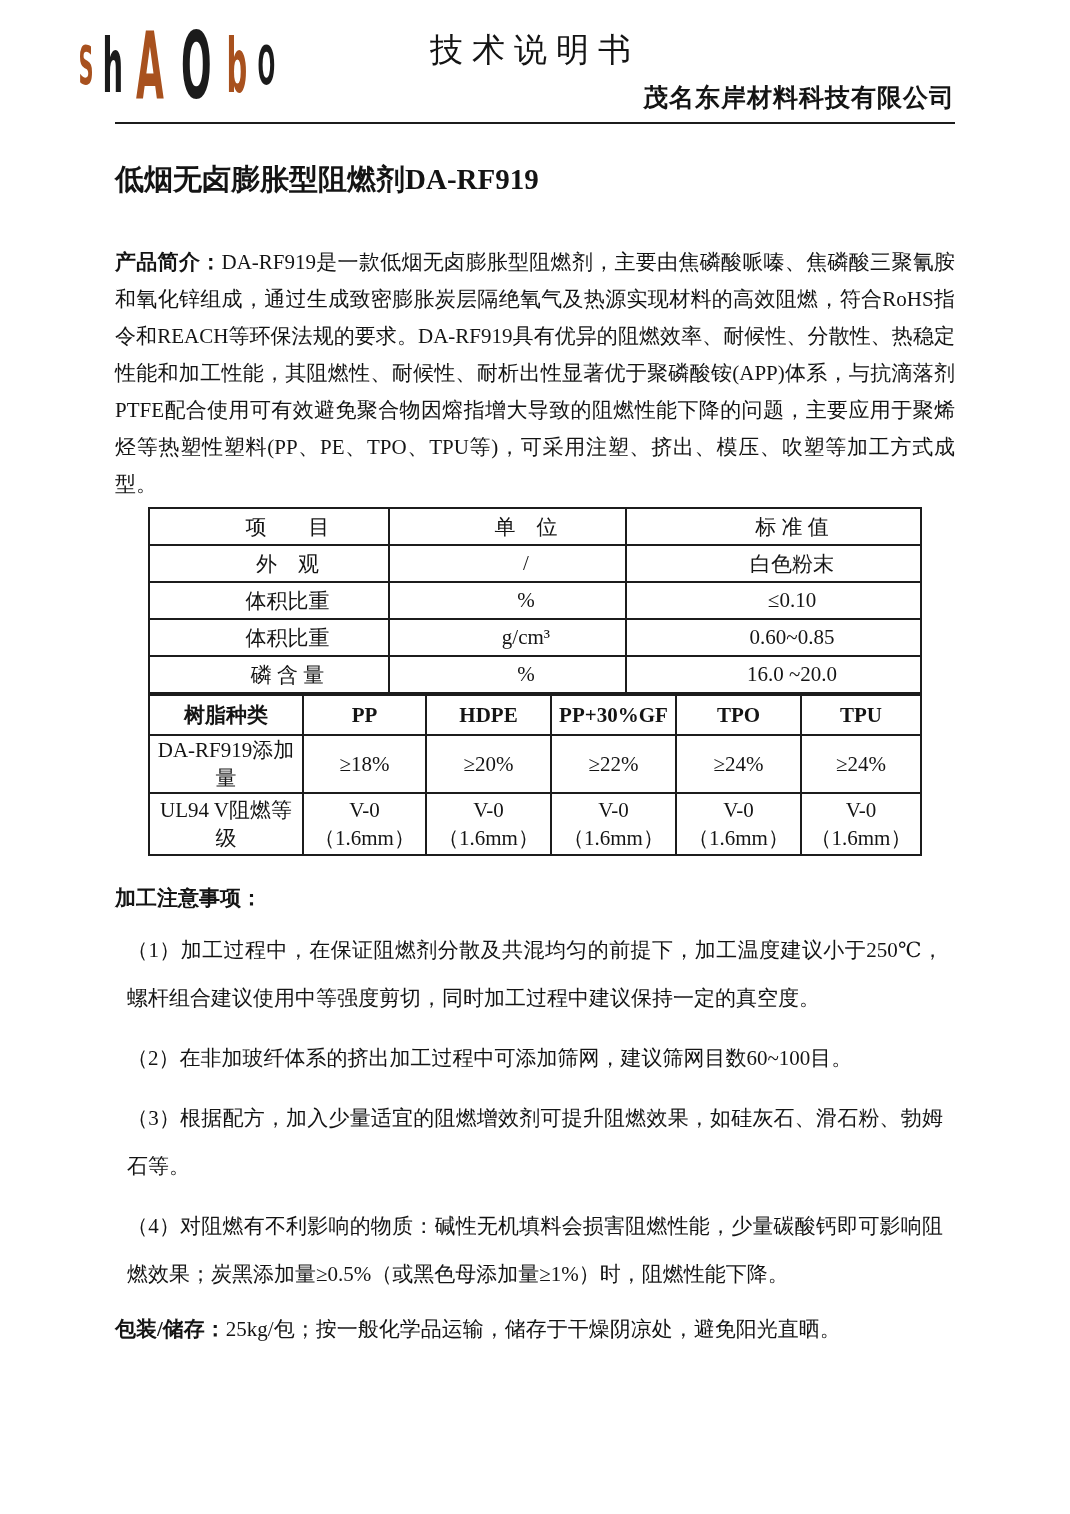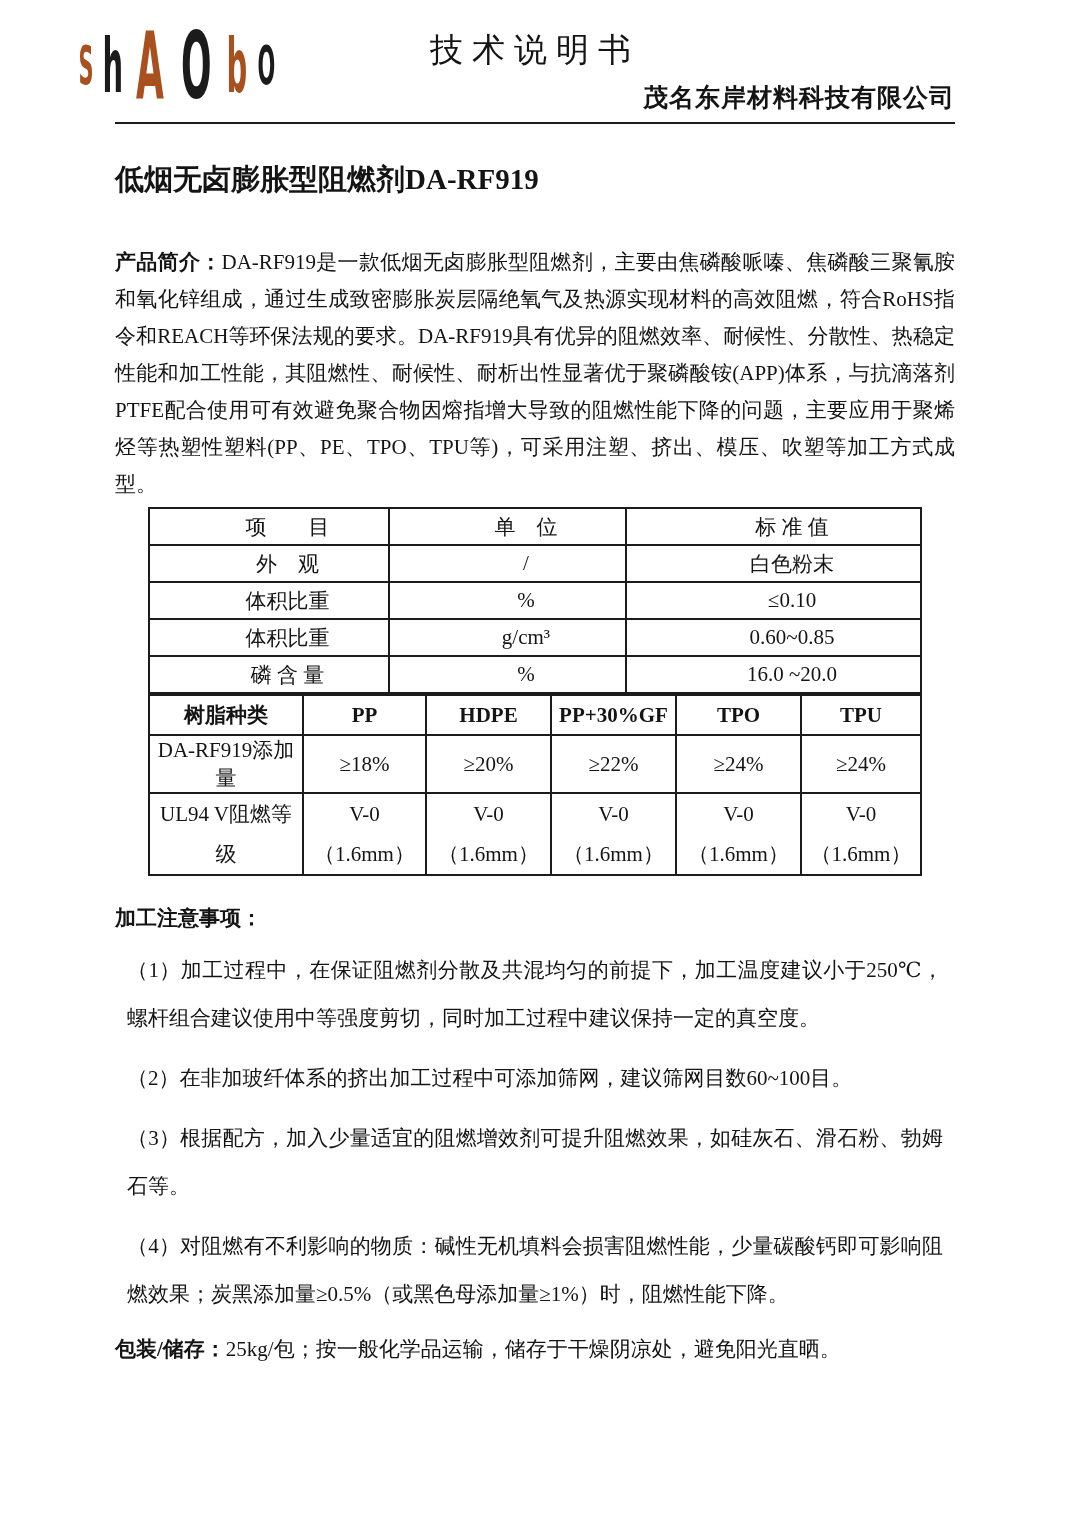--- a/index.html
+++ b/index.html
@@ -25,21 +25,21 @@
   .intro{margin:44px 0 4px;font-size:21px;line-height:37px;text-align:justify;}
   .b{font-weight:700;}
   .sec-heading{margin:14px 0 0;font-size:21px;font-weight:700;line-height:32px;}
 
   table{border-collapse:collapse;table-layout:fixed;margin-left:33px;width:772px;}
   td,th{border:2px solid #1c1c1c;text-align:center;vertical-align:middle;
         font-size:21px;font-weight:400;padding:0 2px;overflow:hidden;}
   .t1 td,.t1 th{height:35px;padding-left:39px;}
   .t2 th{height:38px;font-weight:700;}
   .t2 .r1 td{height:42px;}
-  .t2 .r2 td{height:60px;white-space:pre-line;line-height:40px;}
+  .t2 .r2 td{height:60px;white-space:pre-line;line-height:28px;}
 
   .dosage-heading{margin-top:18px;}
   .notes-heading{margin-top:26px;}
   .note-item{margin:12px;font-size:21px;line-height:48px;text-align:justify;}
   .notes{margin-top:4px;}
   .packaging{margin-top:10px;font-size:21px;line-height:38px;}
 
   
   .footer{position:absolute;left:115px;top:1265px;width:840px;border-top:3px solid #3a3a3a;padding-top:14px;}
   .footer p{margin:0;font-style:italic;font-size:19.5px;line-height:33px;text-align:justify;}

